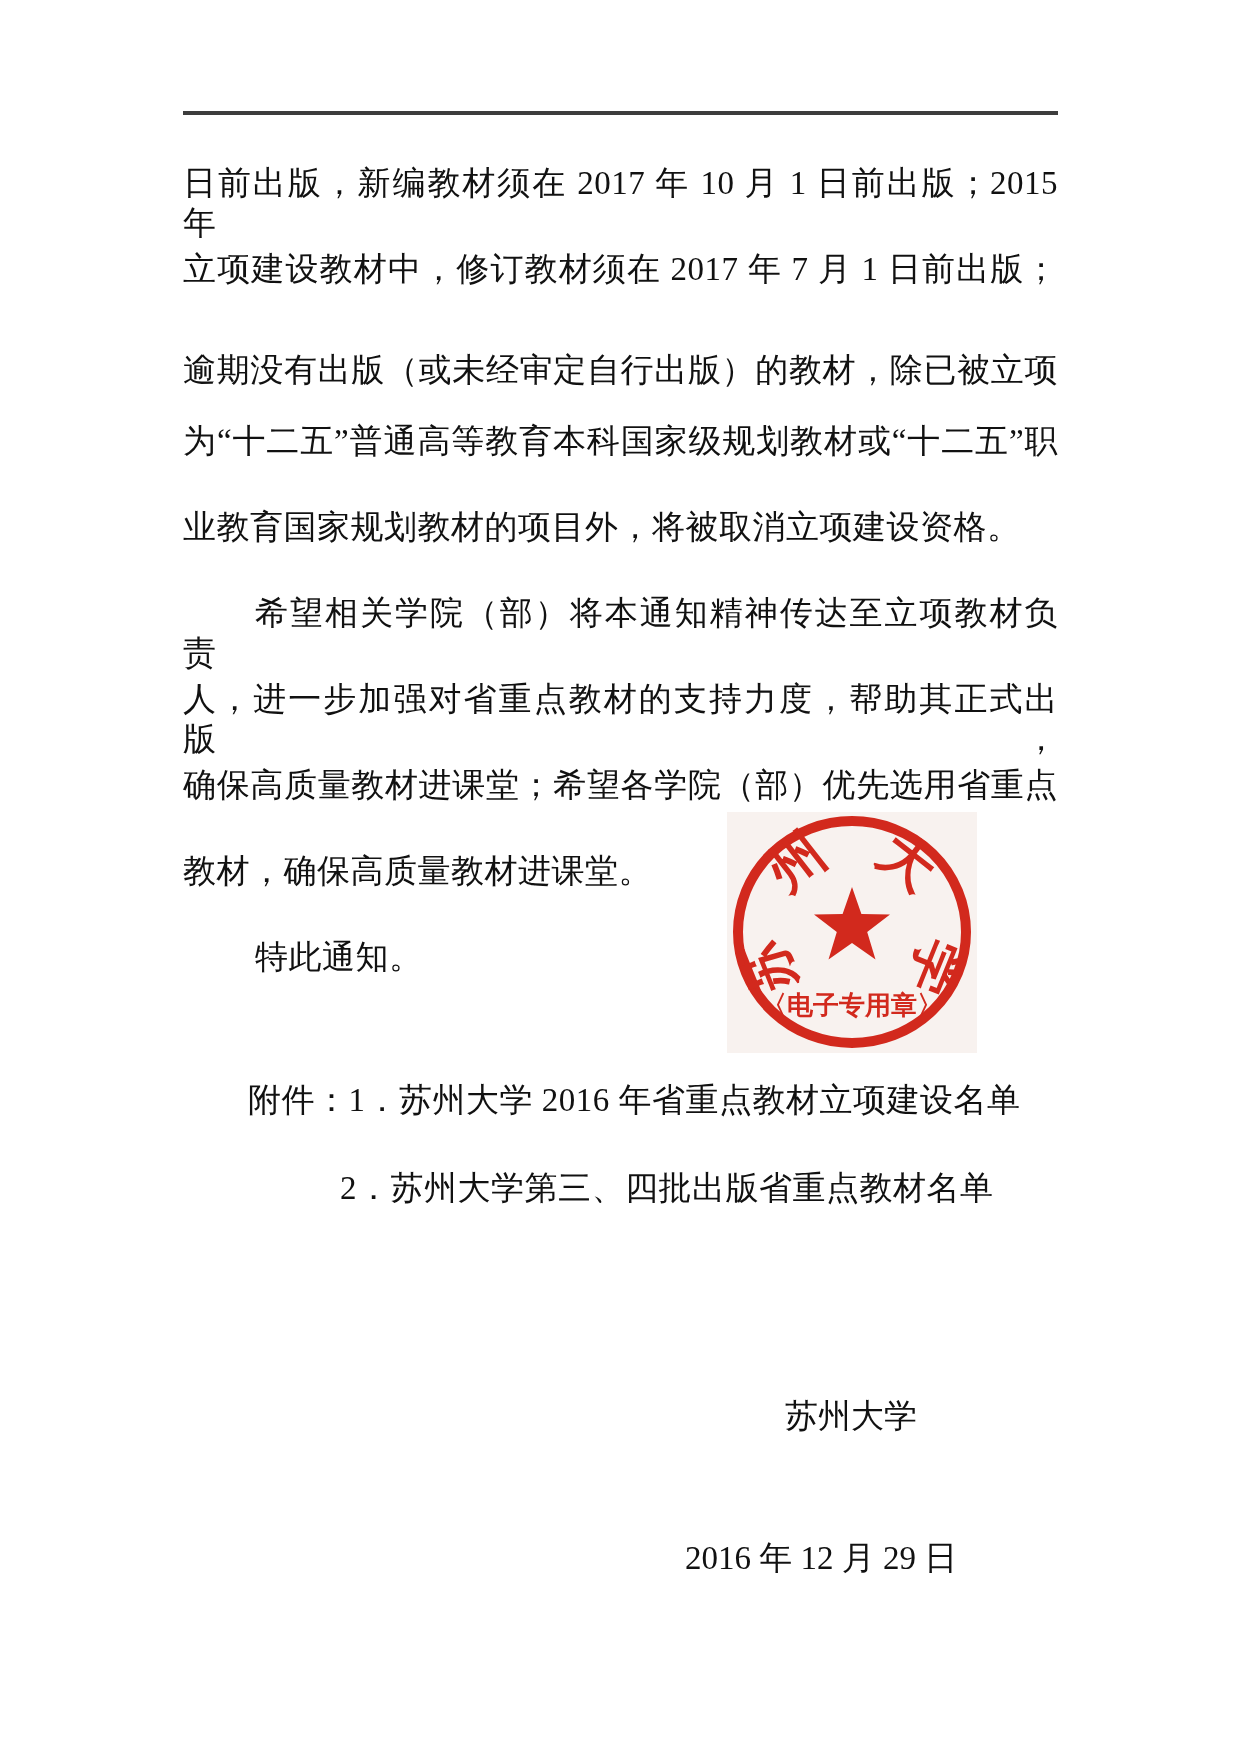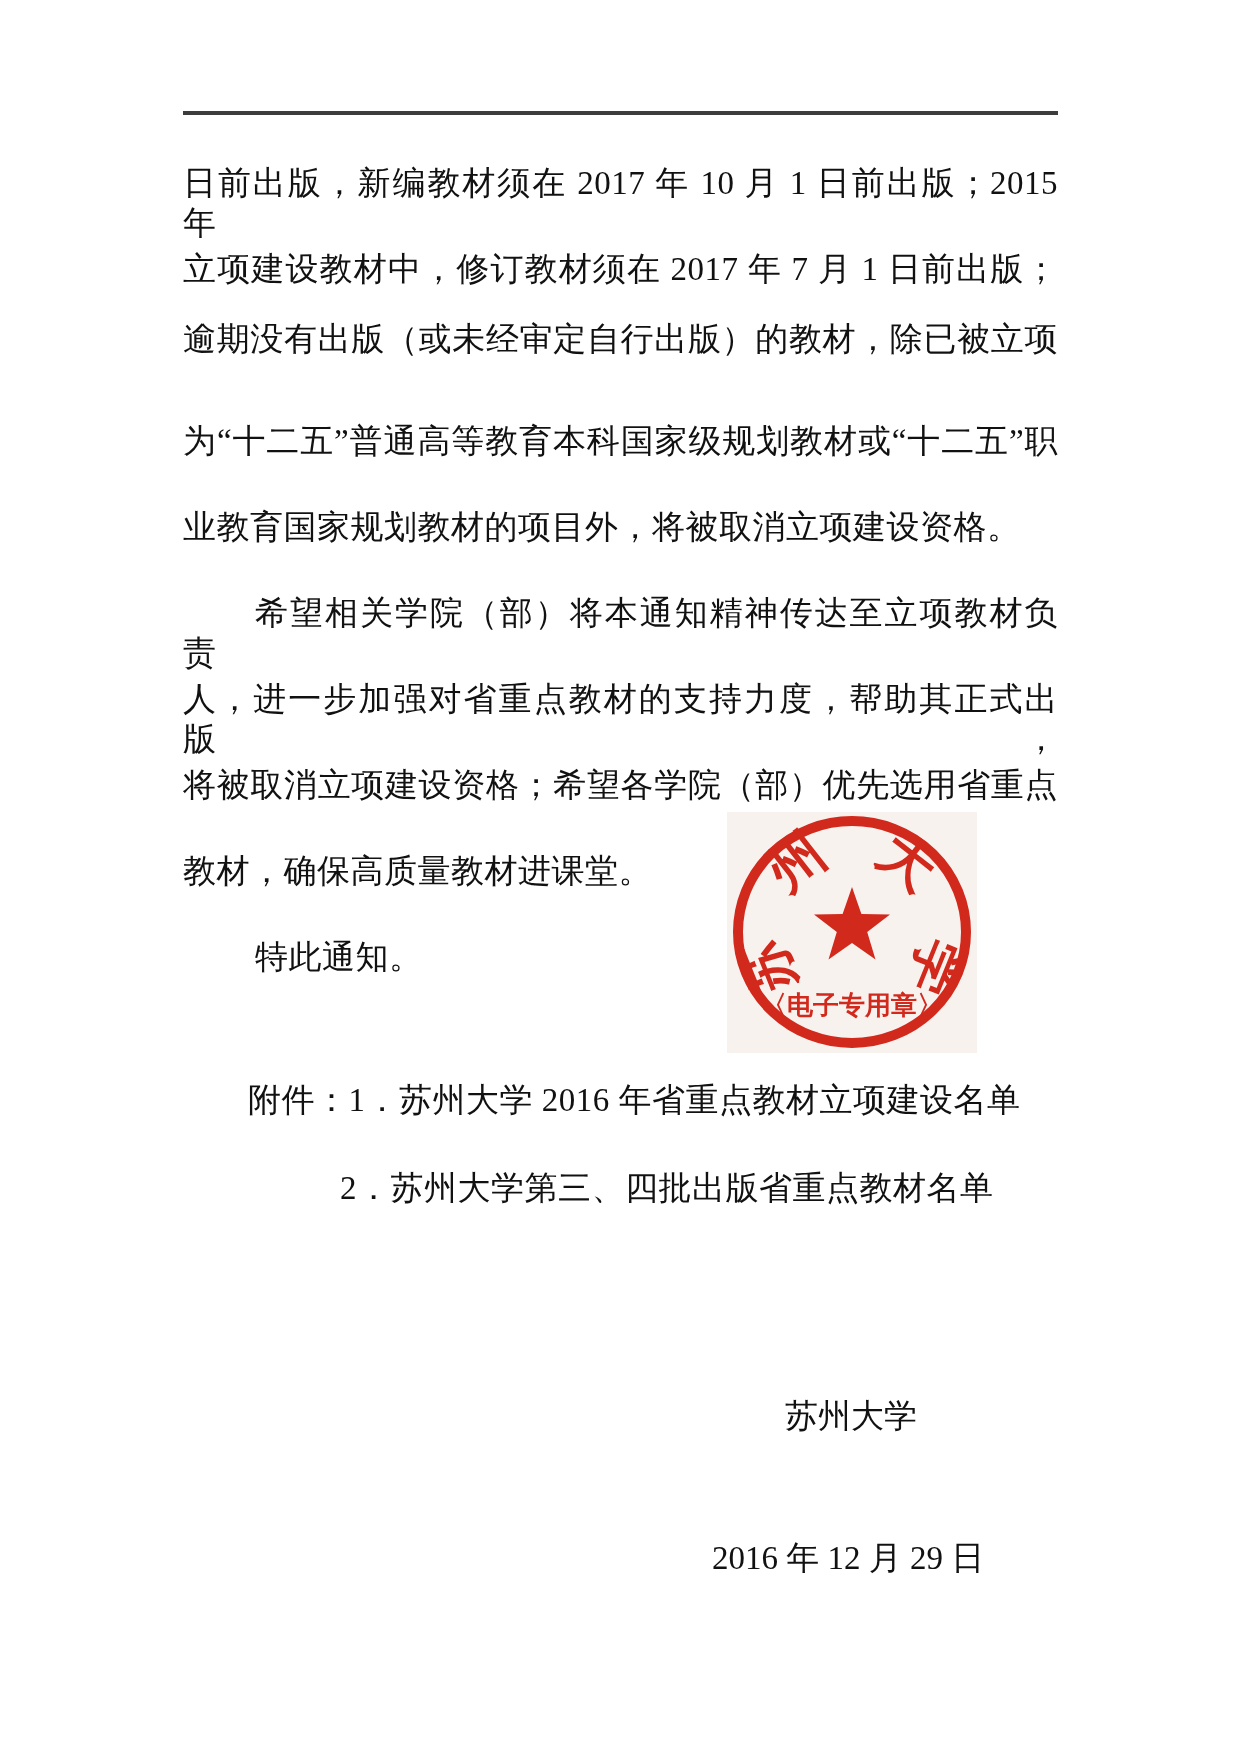--- a/index.html
+++ b/index.html
@@ -59,34 +59,34 @@
 </style>
 </head>
 <body>
 
 <div class="page">
 
   <div class="divider"></div>
 
   <div class="bl j" style="top:163px">日前出版，新编教材须在 2017 年 10 月 1 日前出版；2015 年</div>
   <div class="bl j" style="top:249px">立项建设教材中，修订教材须在 2017 年 7 月 1 日前出版；</div>
-  <div class="bl j" style="top:319px">逾期没有出版（或未经审定自行出版）的教材，除已被立项</div>
+  <div class="bl j" style="top:350px">逾期没有出版（或未经审定自行出版）的教材，除已被立项</div>
   <div class="bl j" style="top:421px">为“十二五”普通高等教育本科国家级规划教材或“十二五”职</div>
   <div class="bl" style="top:507px">业教育国家规划教材的项目外，将被取消立项建设资格。</div>
   <div class="bl j ind" style="top:593px">希望相关学院（部）将本通知精神传达至立项教材负责</div>
   <div class="bl j" style="top:679px">人，进一步加强对省重点教材的支持力度，帮助其正式出版，</div>
-  <div class="bl j" style="top:765px">将被取消立项建设资格；希望各学院（部）优先选用省重点</div>
+  <div class="bl j" style="top:765px">确保高质量教材进课堂；希望各学院（部）优先选用省重点</div>
   <div class="bl" style="top:851px">教材，确保高质量教材进课堂。</div>
   <div class="bl ind" style="top:937px">特此通知。</div>
 
   <div class="att" style="left:248px;top:1080px">附件：1．苏州大学 2016 年省重点教材立项建设名单</div>
   <div class="att" style="left:340px;top:1168px">2．苏州大学第三、四批出版省重点教材名单</div>
 
   <div class="sig" style="left:785px;top:1396px">苏州大学</div>
-  <div class="sig" style="left:712px;top:1538px">2016 年 12 月 29 日</div>
+  <div class="sig" style="left:685px;top:1538px">2016 年 12 月 29 日</div>
 
   <div class="seal">
     <svg viewBox="0 0 250 241" xmlns="http://www.w3.org/2000/svg">
       <rect x="0" y="0" width="250" height="241" fill="var(--seal-background)"></rect>
       <ellipse cx="125" cy="120" rx="114" ry="111" fill="none" stroke="var(--seal-red)" stroke-width="10"></ellipse>
       <polygon fill="var(--seal-red)" points="125,75 134.4,102.1 163,102.6 140.2,119.9 148.5,147.4 125,131 101.5,147.4 109.8,119.9 87,102.6 115.6,102.1"></polygon>
       <text class="seal-char" transform="translate(42,155) rotate(-112)" text-anchor="middle" dominant-baseline="central" font-size="54" fill="var(--seal-red)">苏</text>
       <text class="seal-char" transform="translate(70,50) rotate(-38)" text-anchor="middle" dominant-baseline="central" font-size="54" fill="var(--seal-red)">州</text>
       <text class="seal-char" transform="translate(180,50) rotate(38)" text-anchor="middle" dominant-baseline="central" font-size="54" fill="var(--seal-red)">大</text>
       <text class="seal-char" transform="translate(208,155) rotate(112)" text-anchor="middle" dominant-baseline="central" font-size="54" fill="var(--seal-red)">学</text>

